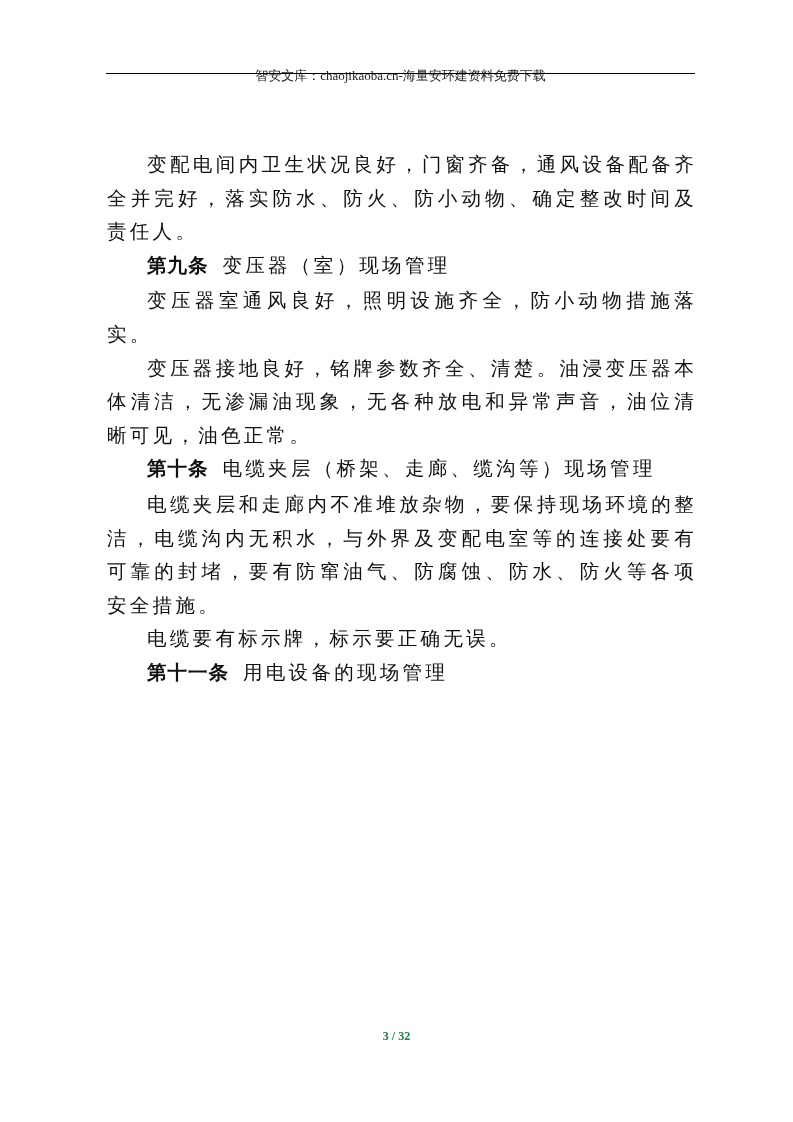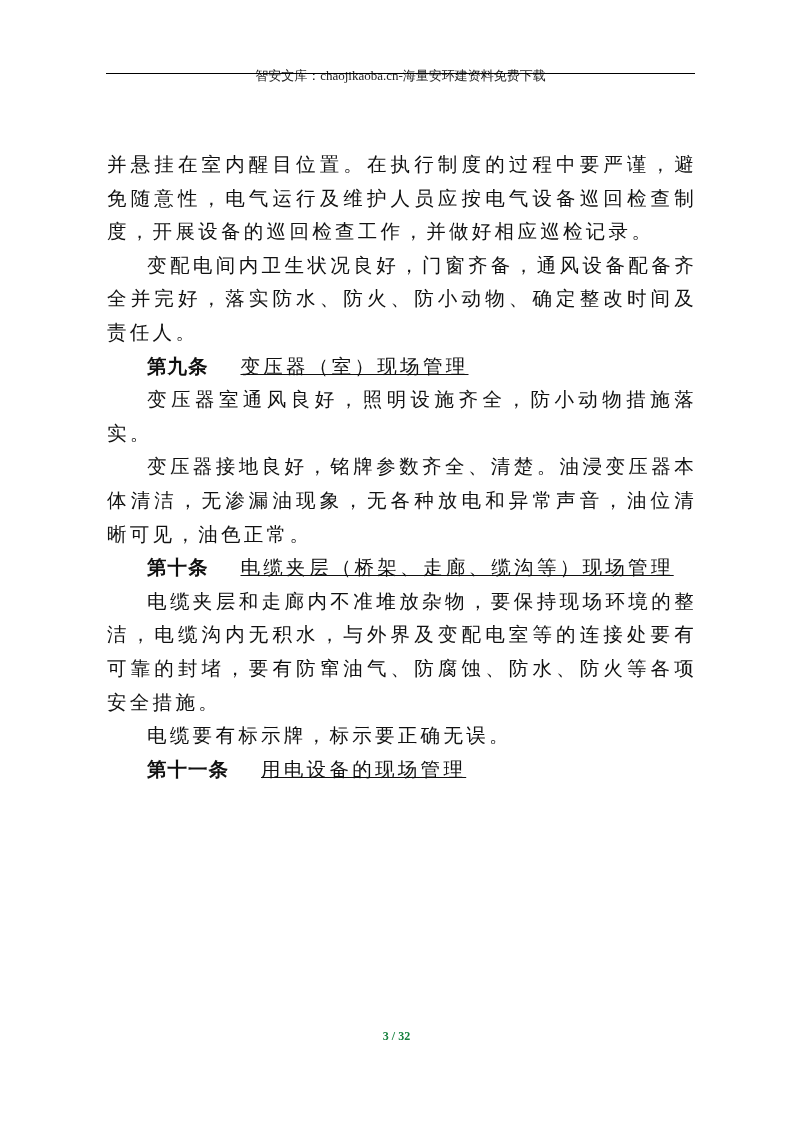--- a/index.html
+++ b/index.html
@@ -48,48 +48,46 @@
     text-align: justify;
     text-align-last: left;
     white-space: normal;
     word-break: break-all;
   }
   .indent {
     text-indent: 40px;
   }
   .article-num {
     font-weight: bold;
-    font-family: Liberation Sans, sans-serif;
+    font-family: Liberation Mono, monospace;
     letter-spacing: 1px;
     margin-top: 8px;
   }
   .article-title {
-    margin-left: 32px;
-    text-decoration: underline;
+    margin-left: 14px;
   }
   .footer {
     position: absolute;
     left: 0;
     top: 1029px;
     width: 793px;
     text-align: center;
     font-size: 12px;
     font-weight: bold;
     font-family: "Liberation Serif", "DejaVu Serif", serif;
     color: #15803d;
   }
 </style>
 </head>
 <body>
 
 <div class="header">智安文库：chaojikaoba.cn-海量安环建资料免费下载</div>
 <div class="header-rule"></div>
 
 <div class="body">
-  <p class="para">并悬挂在室内醒目位置。在执行制度的过程中要严谨，避免随意性，电气运行及维护人员应按电气设备巡回检查制度，开展设备的巡回检查工作，并做好相应巡检记录。</p>
   <p class="para indent">变配电间内卫生状况良好，门窗齐备，通风设备配备齐全并完好，落实防水、防火、防小动物、确定整改时间及责任人。</p>
   <p class="para indent">
     <span class="article-num">第九条</span><span class="article-title">变压器（室）现场管理</span>
   </p>
   <p class="para indent">变压器室通风良好，照明设施齐全，防小动物措施落实。</p>
   <p class="para indent">变压器接地良好，铭牌参数齐全、清楚。油浸变压器本体清洁，无渗漏油现象，无各种放电和异常声音，油位清晰可见，油色正常。</p>
   <p class="para indent">
     <span class="article-num">第十条</span><span class="article-title">电缆夹层（桥架、走廊、缆沟等）现场管理</span>
   </p>
   <p class="para indent">电缆夹层和走廊内不准堆放杂物，要保持现场环境的整洁，电缆沟内无积水，与外界及变配电室等的连接处要有可靠的封堵，要有防窜油气、防腐蚀、防水、防火等各项安全措施。</p>

